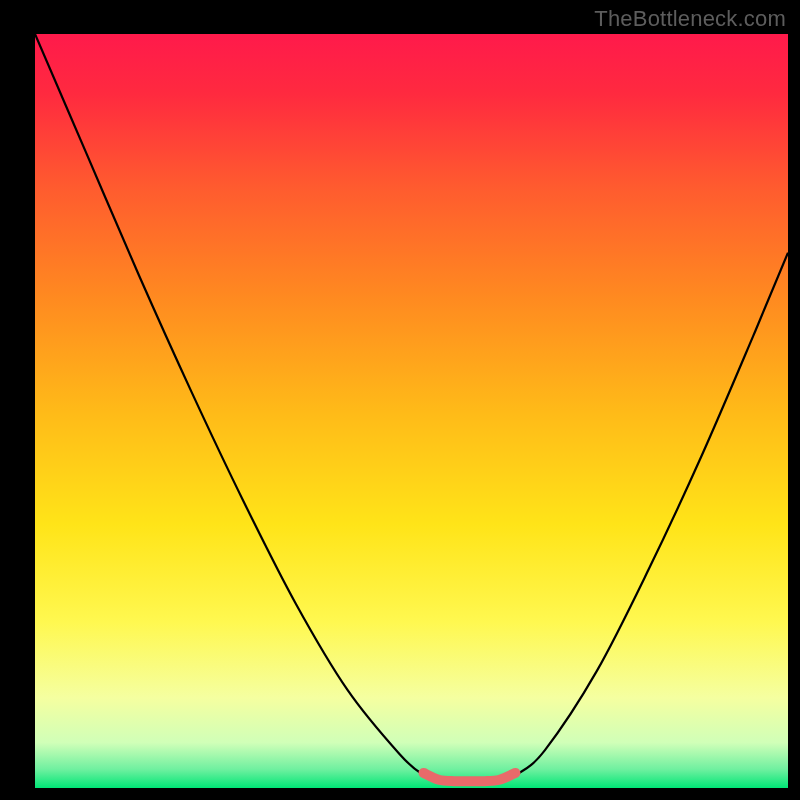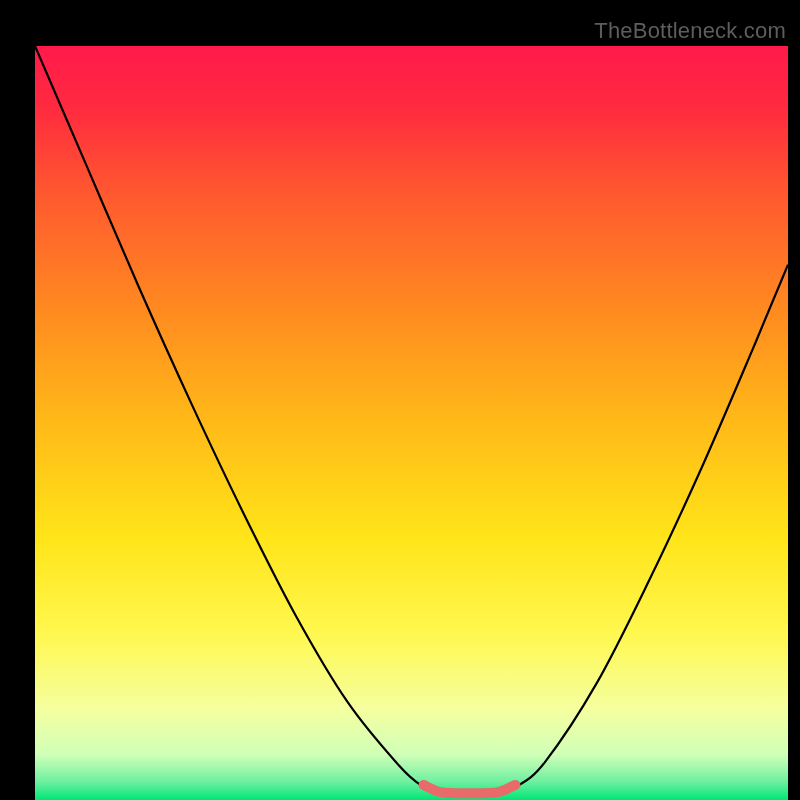--- a/index.html
+++ b/index.html
@@ -6,21 +6,21 @@
     margin: 0;
     padding: 0;
     width: 800px;
     height: 800px;
     background: #000;
     overflow: hidden;
     font-family: Arial, Helvetica, sans-serif;
   }
   .frame {
     position: absolute;
-    top: 12px;
+    top: 0;
     left: 0;
     width: 800px;
     height: 716px;
     background: #000;
   }
   .watermark {
     position: absolute;
     top: 6px;
     right: 14px;
     color: #5d5d5d;

